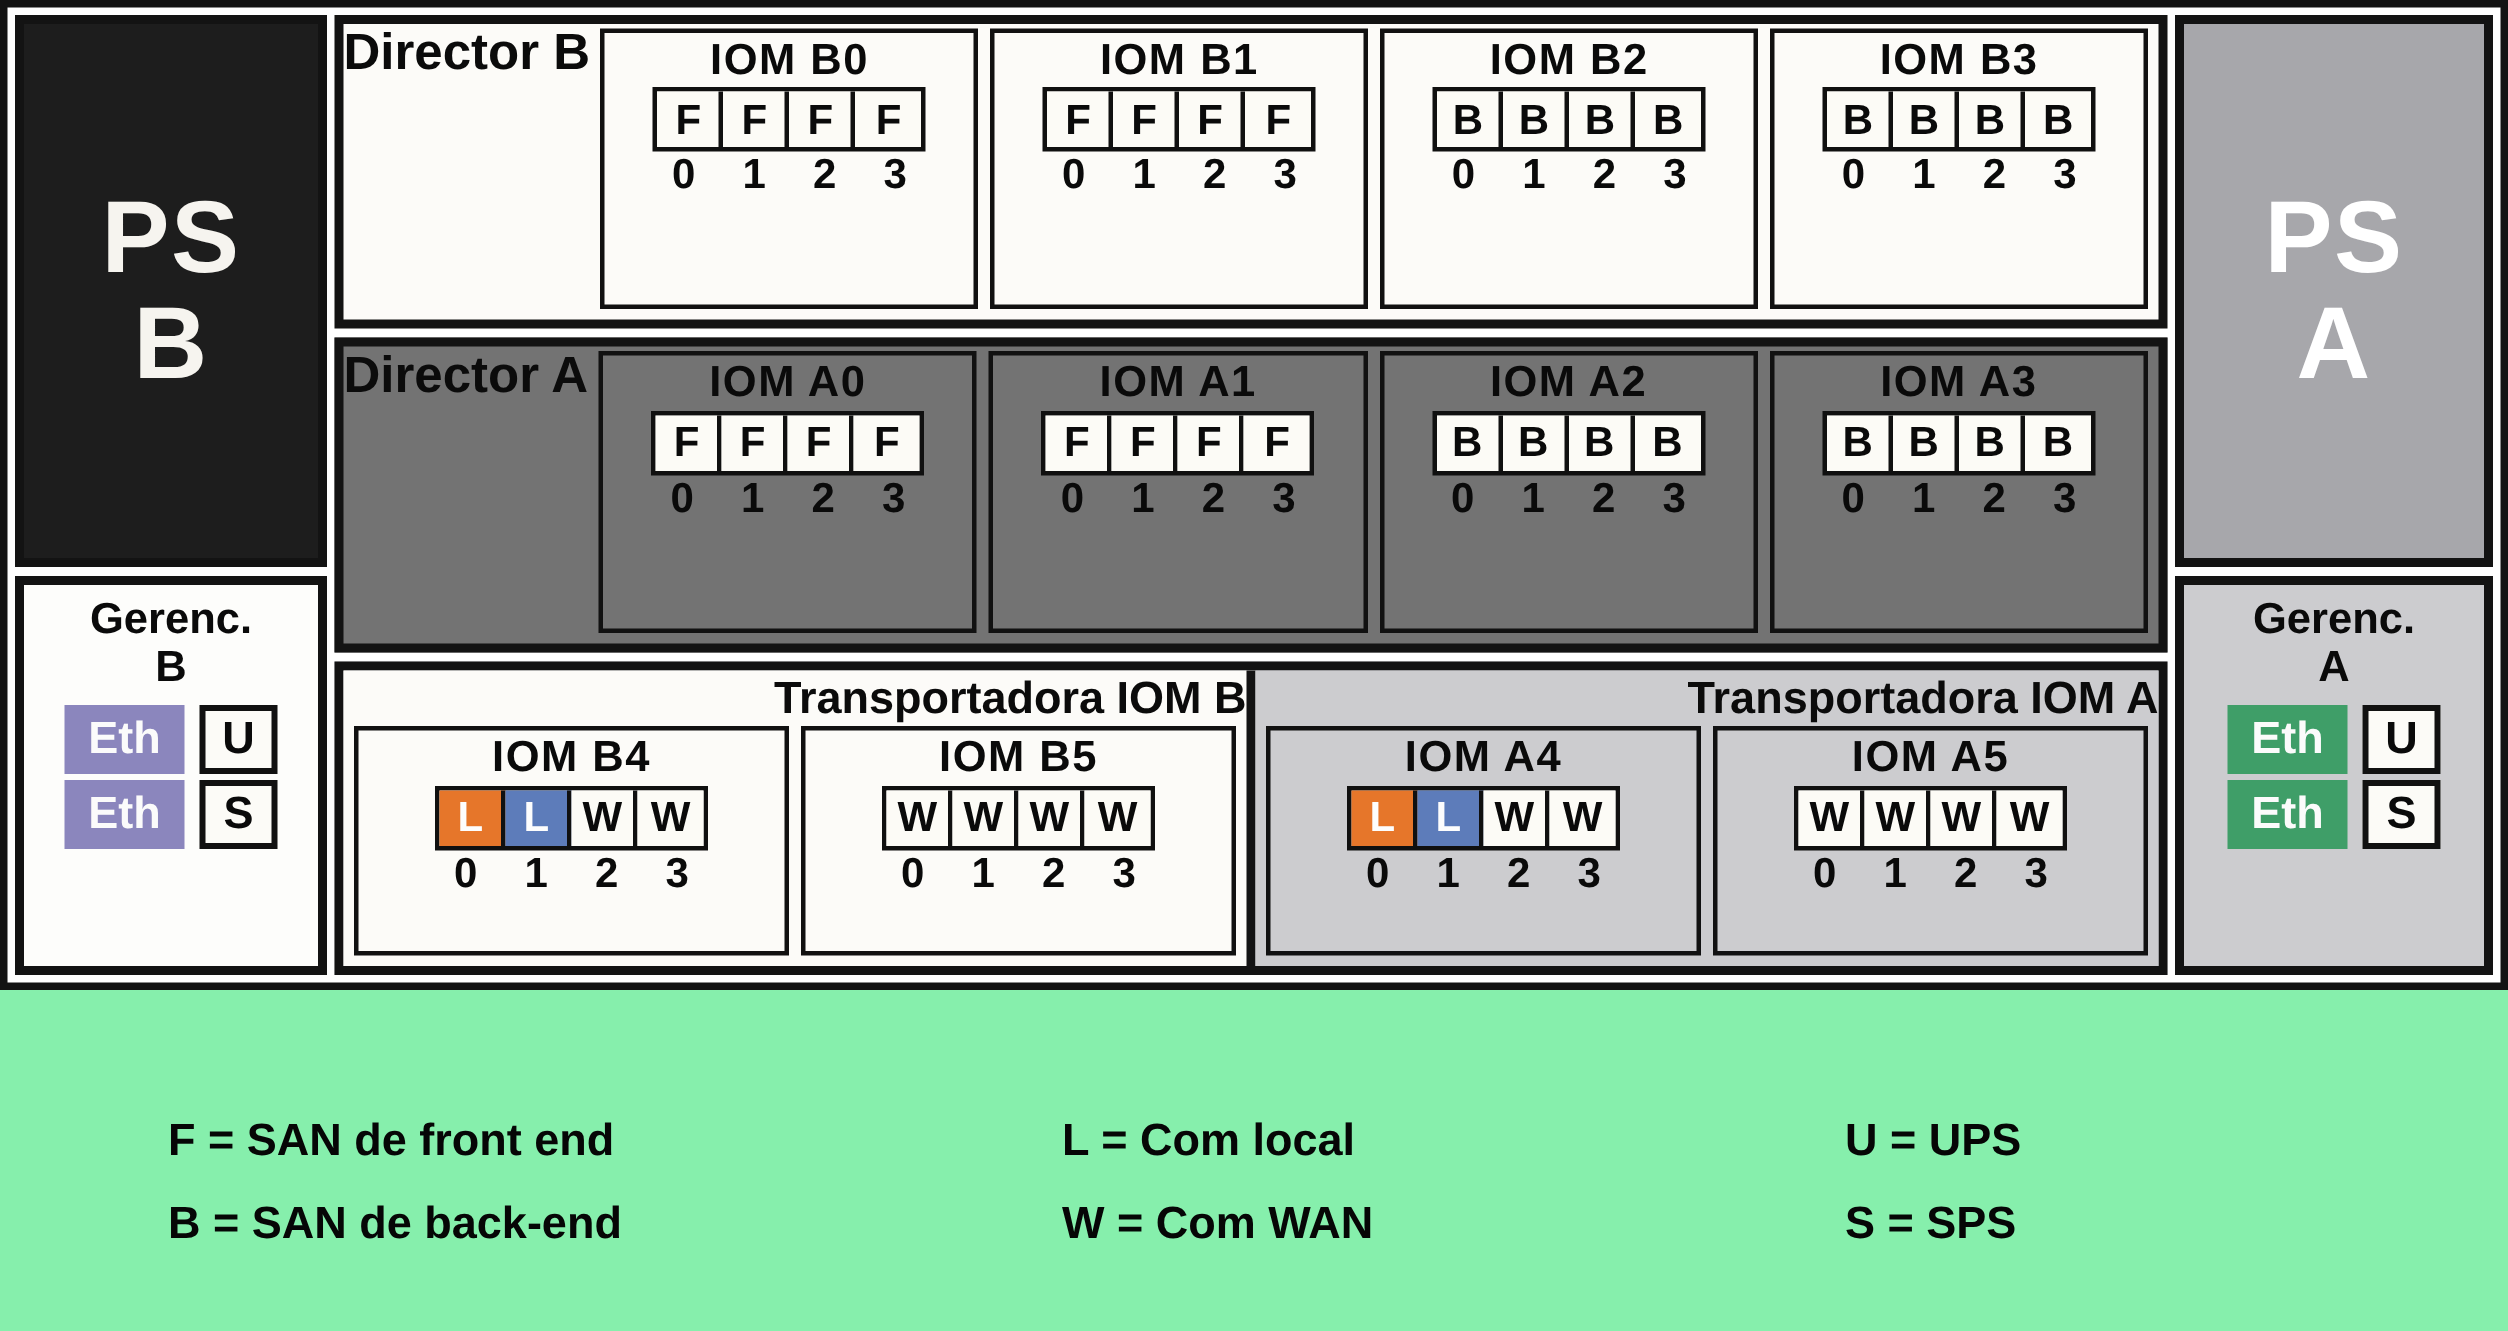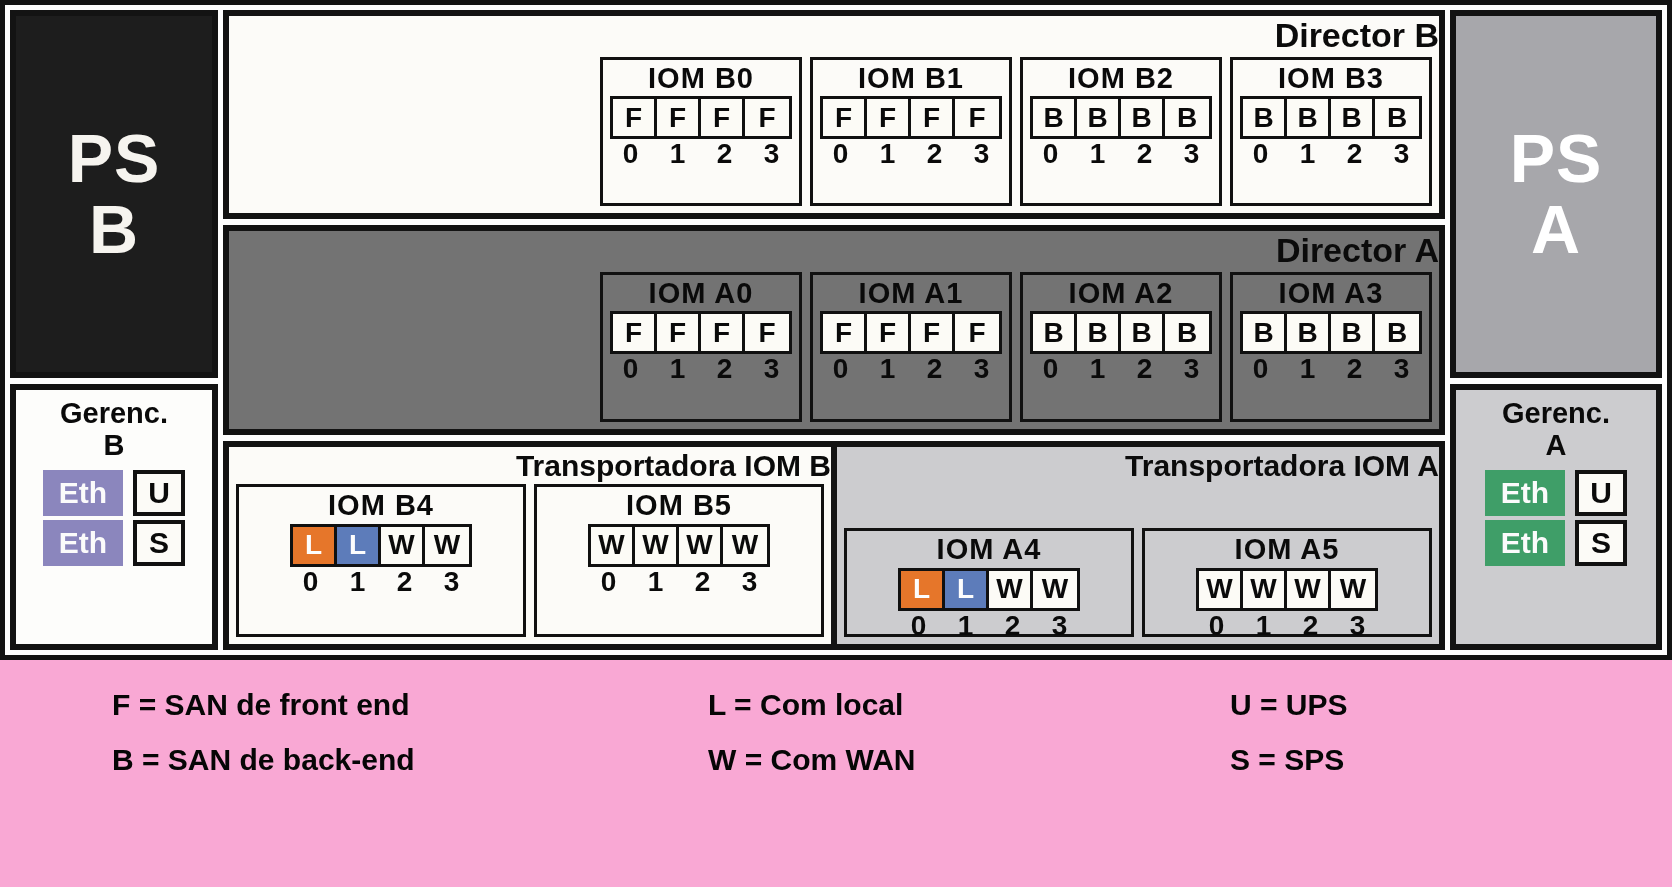--- a/index.html
+++ b/index.html
@@ -98,23 +98,21 @@
     flex-direction: column;
     padding: 5px 0 5px 0;
     gap: 6px;
     min-width: 0;
   }
 
   .director {
     flex: 1 1 0;
     border: 6px solid #131313;
     display: flex;
-    flex-direction: column;
     min-height: 0;
-    align-items: flex-end;
   }
   .director.b { background: #fcfbf8; }
   .director.a { background: #737373; }
 
   .director-title {
     text-align: center;
     font-weight: bold;
     font-size: 34px;
     color: #0b0b0b;
     padding: 2px 0 0 0;
@@ -187,38 +185,38 @@
     min-height: 0;
     background: #cccccf;
   }
   .carrier {
     flex: 1 1 0;
     display: flex;
     flex-direction: column;
     min-width: 0;
   }
   .carrier.b { background: #fcfbf8; border-right: 6px solid #131313; }
-  .carrier.a { background: #cccccf; gap: 44px; }
+  .carrier.a { background: #cccccf; }
   .carrier-title {
     text-align: right;
     font-weight: bold;
     font-size: 30px;
     color: #0b0b0b;
     padding: 3px 0 0 0;
     line-height: 1.05;
   }
 
   
   #legend {
     position: absolute;
     left: 0; top: 660px;
     width: 1672px; height: 227px;
-    background: #f9a8d4;
-    display: flex;
-    align-items: flex-start;
+    background: #86efac;
+    display: flex;
+    align-items: center;
     padding-top: 28px;
   }
   .legend-col { display: flex; flex-direction: column; gap: 22px; }
   .legend-col.c1 { width: 640px; padding-left: 112px; }
   .legend-col.c2 { width: 560px; padding-left: 68px; }
   .legend-col.c3 { width: 360px; padding-left: 30px; }
   .legend-item {
     font-weight: bold;
     font-size: 30px;
     color: #060606;

